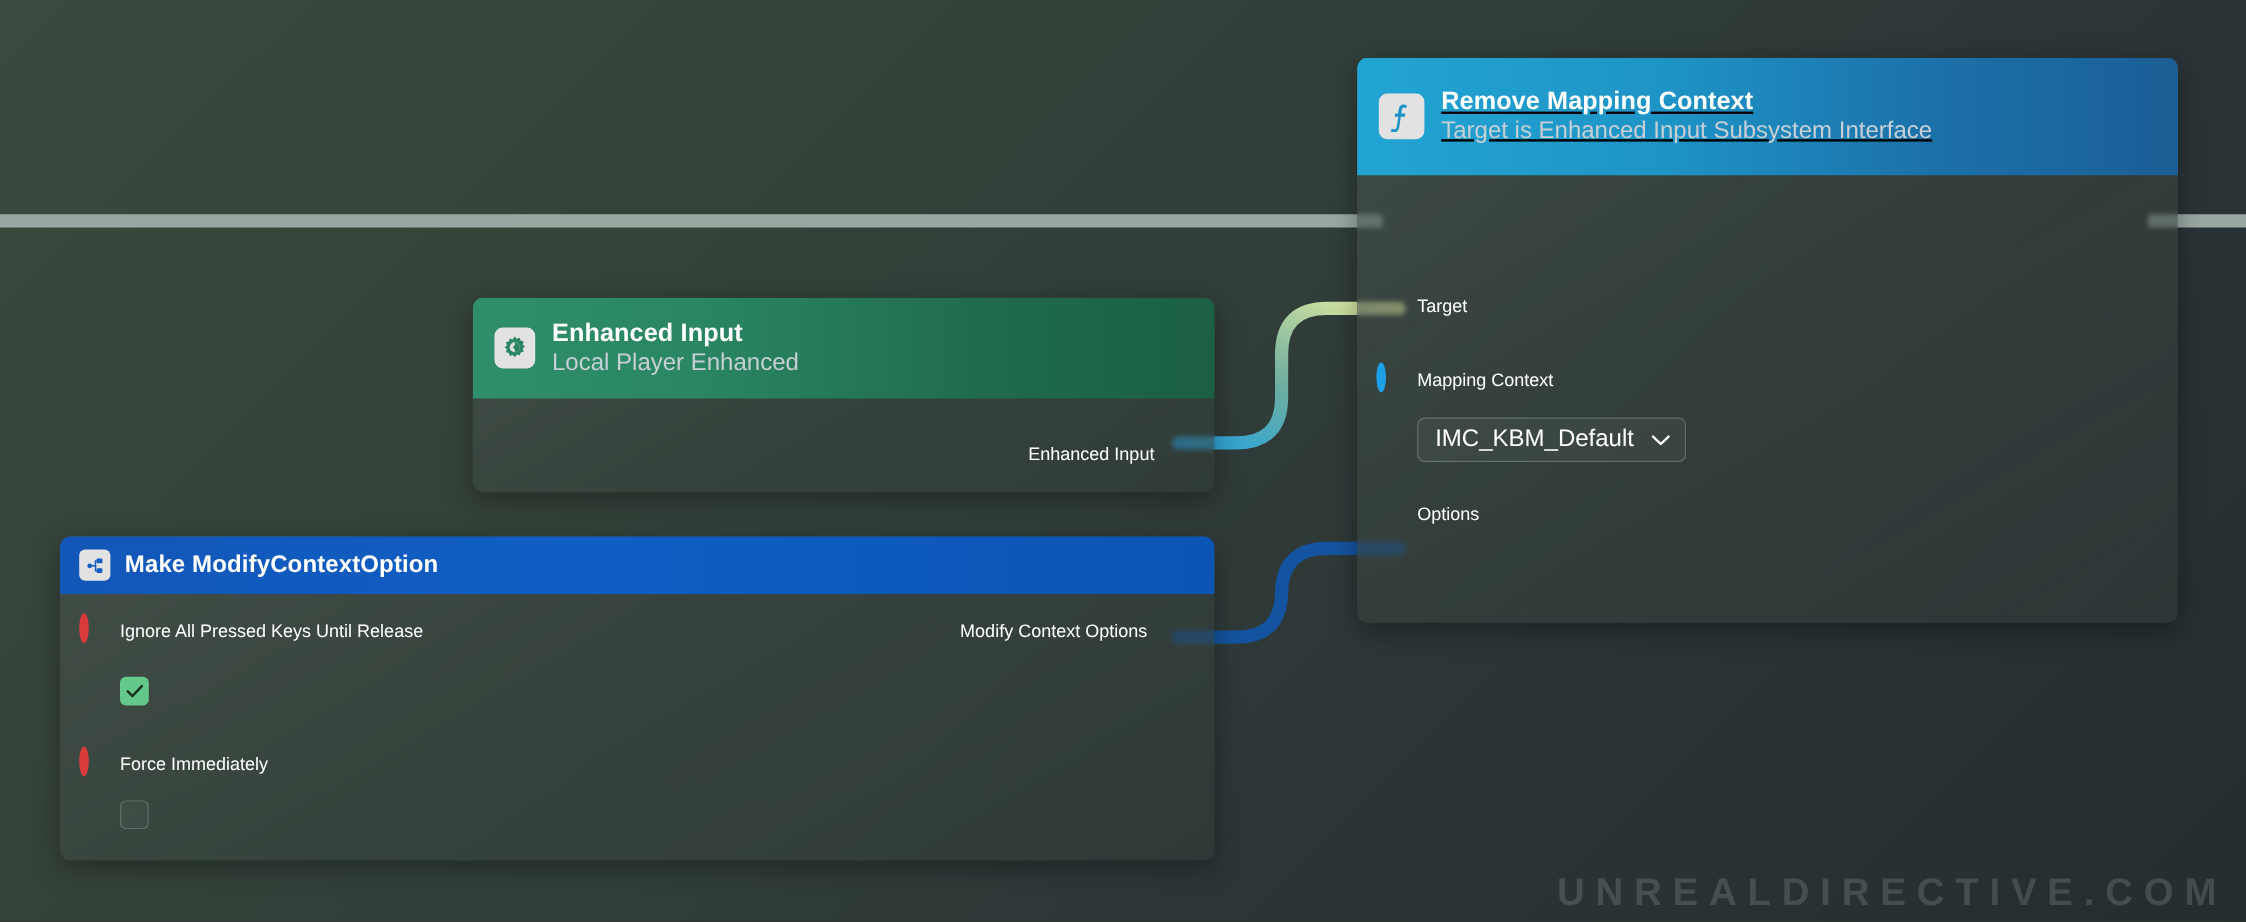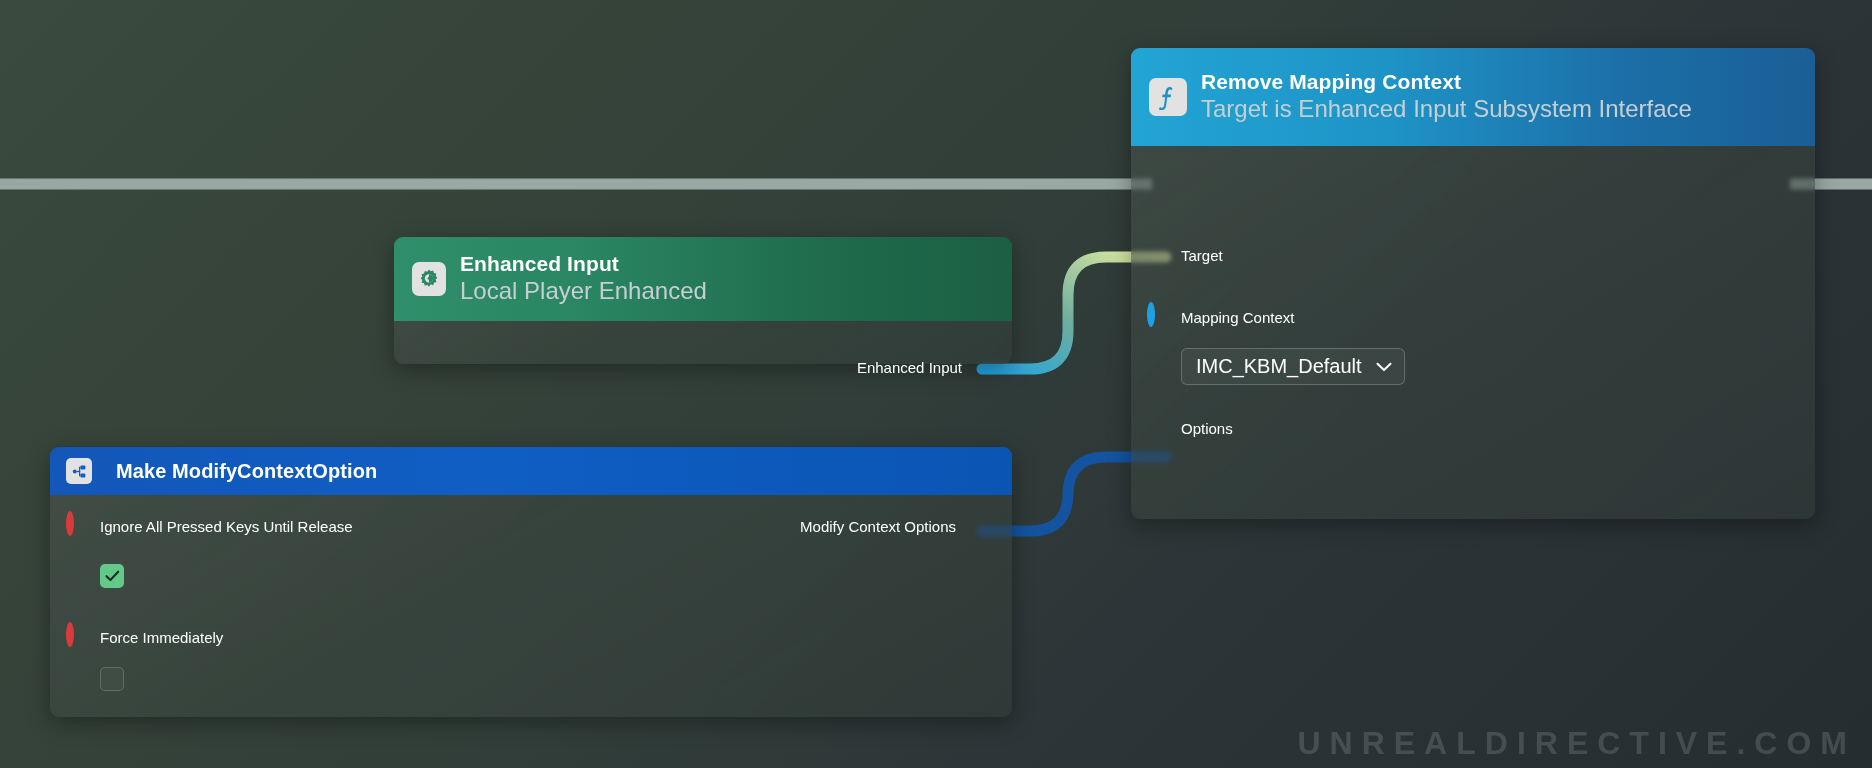--- a/index.html
+++ b/index.html
@@ -76,32 +76,33 @@
   }
   .node-title {
     color: #ffffff;
     font-size: 21px;
     font-weight: 700;
     letter-spacing: .1px;
     white-space: nowrap;
   }
   .node-subtitle {
     color: #c6cfd4;
-    font-size: 24px;
+    font-size: 20px;
     font-weight: 400;
     white-space: nowrap;
   }
   .node-title.one-line {
     font-size: 20px;
     font-weight: 600;
   }
 
   
   .hdr-fn {
     background: linear-gradient(90deg, #22a5d4 0%, #1e93c6 38%, #1c6fa8 72%, #1a5e95 100%);
+    text-decoration: underline;
   }
   .hdr-subsystem {
     background: linear-gradient(90deg, #2f8e6b 0%, #2a8663 30%, #1f6b4c 70%, #1b5f44 100%);
   }
   .hdr-make {
     background: linear-gradient(90deg, #1357b8 0%, #0f5ec4 45%, #0a55b4 100%);
   }
 
   
   .node-content {
@@ -284,21 +285,21 @@
 
       <div class="pin-row left" style="height:86px;">
         <span class="pin at-left pin-color-struct">
           <span class="dot-filled" style="background:#0b5fd0;"></span>
         </span>
         <span class="pin-label left">Options</span>
       </div>
     </div>
   </div>
 
-  <div class="node" style="left:394px; top:237px; width:618px; height:127px;">
+  <div class="node" style="left:394px; top:248px; width:618px; height:162px;">
     <div class="node-body"></div>
 
     <div class="node-header hdr-subsystem" style="height:84px;">
       <span class="node-icon" style="width:34px;height:34px;">
         <svg width="22" height="22" viewBox="0 0 24 24" aria-hidden="true">
           <path d="M12 1.6l1.9 2.0 2.6-.9.9 2.7 2.7.8-.9 2.6 2.0 1.9-2.0 1.9.9 2.6-2.7.8-.9 2.7-2.6-.9L12 20.4l-1.9-2.0-2.6.9-.9-2.7-2.7-.8.9-2.6L2.8 11.3l2.0-1.9-.9-2.6 2.7-.8.9-2.7 2.6.9z" fill="#2a8663"></path>
           <circle cx="12" cy="11.3" r="4.6" fill="#e2e2e2"></circle>
           <path d="M12 6.7a4.6 4.6 0 0 1 0 9.2z" fill="#2a8663"></path>
           <circle cx="12" cy="11.3" r="1.5" fill="#2a8663"></circle>
         </svg>
@@ -315,21 +316,21 @@
         <span class="pin at-right pin-color-subsys">
           <span class="dot-filled" style="background:#22a3e2;"></span>
         </span>
       </div>
     </div>
   </div>
 
   <div class="node" style="left:50px; top:447px; width:962px; height:270px;">
     <div class="node-body"></div>
 
-    <div class="node-header hdr-make" style="height:48px; padding:0 16px; gap:24px;">
+    <div class="node-header hdr-make" style="height:48px; padding:0 16px; gap:12px;">
       <span class="node-icon sm">
         <svg width="17" height="17" viewBox="0 0 18 18" aria-hidden="true">
           <circle cx="4" cy="9" r="2.1" fill="#0f5ec4"></circle>
           <rect x="5.6" y="8.3" width="4.2" height="1.4" fill="#0f5ec4"></rect>
           <rect x="10" y="2.6" width="5.2" height="4.2" rx="1" fill="#0f5ec4"></rect>
           <rect x="10" y="11.2" width="5.2" height="4.2" rx="1" fill="#0f5ec4"></rect>
           <path d="M9.1 9 L9.1 4.7 L10 4.7 M9.1 9 L9.1 13.3 L10 13.3" stroke="#0f5ec4" stroke-width="1.3" fill="none"></path>
         </svg>
       </span>
       <span class="node-title one-line">Make ModifyContextOption</span>

